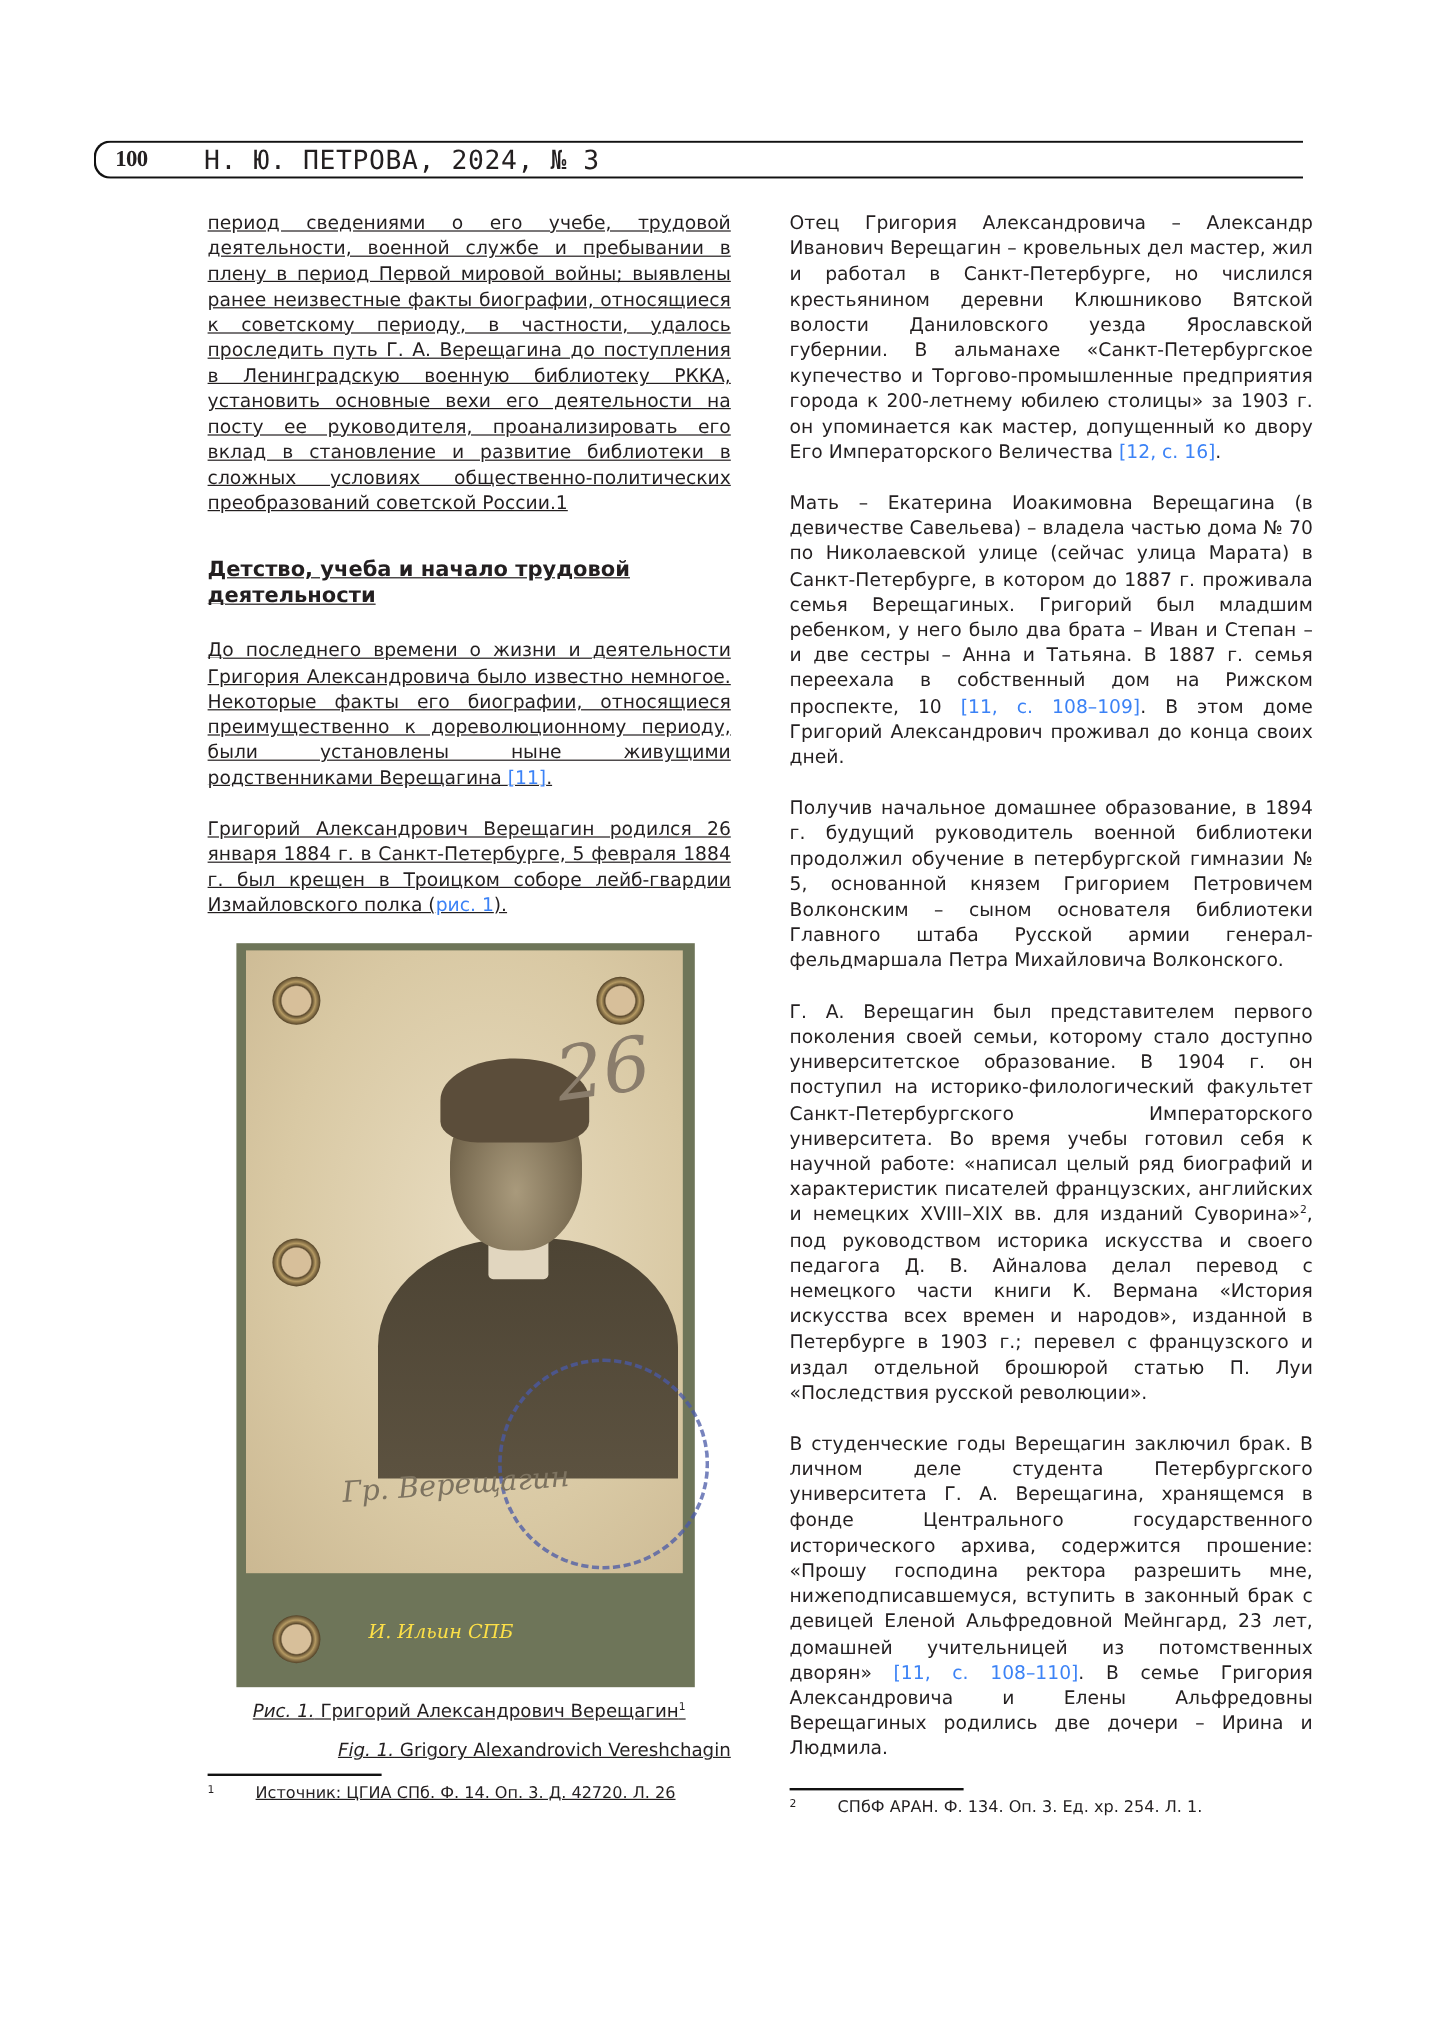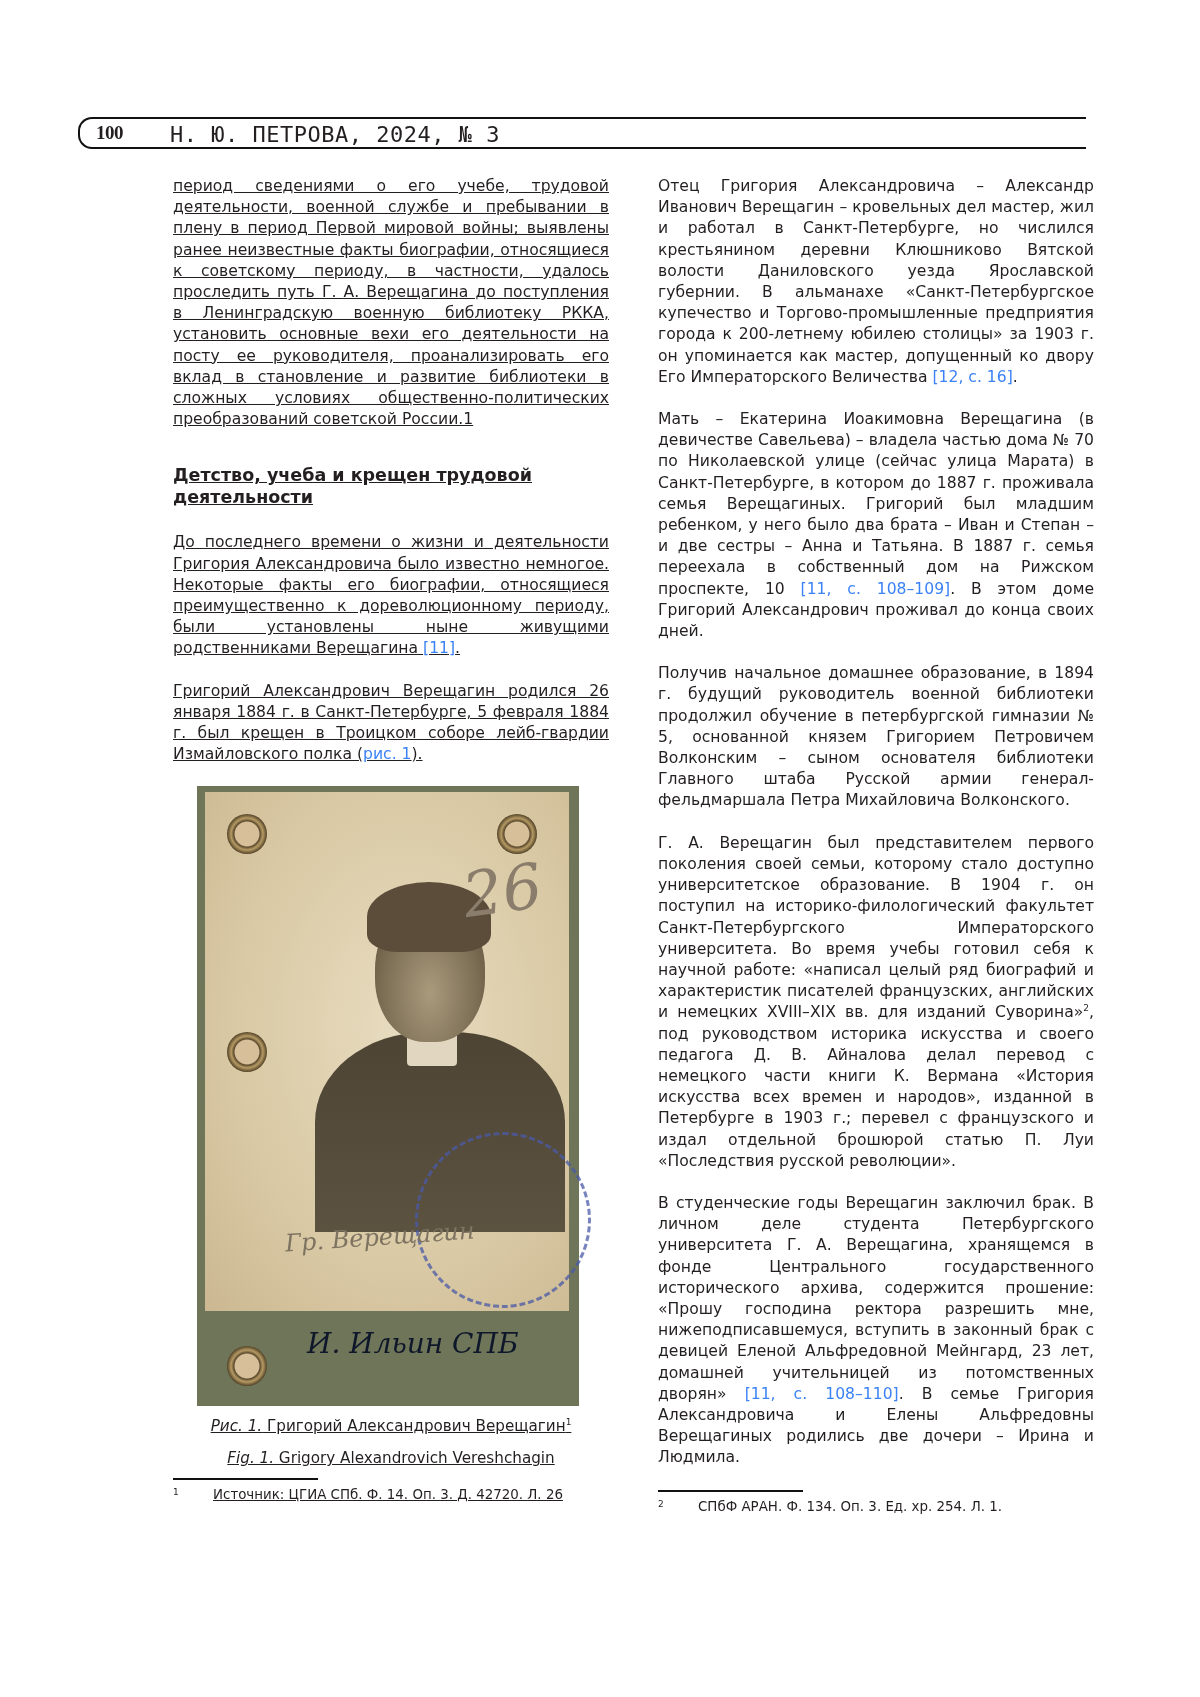--- a/index.html
+++ b/index.html
@@ -30,43 +30,43 @@
           background: #5b4d3a; }
   .body-shape { position: absolute; left: 0px; top: 150px; width: 250px; height: 200px; border-radius: 45% 45% 0 0;
           background: linear-gradient(#4d4434, #5c5240); }
   .collar { position: absolute; left: 92px; top: 150px; width: 50px; height: 34px; background: #e1d6bf; border-radius: 4px; }
   .handwritten-26 { position: absolute; left: 258px; top: 88px; font-family: "DejaVu Serif", serif; font-style: italic;
           font-size: 62px; color: #8a7d6c; transform: rotate(-8deg); }
   .signature { position: absolute; left: 80px; top: 435px; font-family: "DejaVu Serif", serif; font-style: italic;
           font-size: 24px; color: #7d7360; transform: rotate(-4deg); }
   .stamp { position: absolute; left: 210px; top: 340px; width: 170px; height: 170px; border-radius: 50%;
           border: 3px dashed #4a5aa8; opacity: 0.75; }
-  .studio { position: absolute; left: 110px; bottom: 52px; font-family: "DejaVu Serif", serif; font-style: italic;
-          color: #0f172a; font-size: 28px; }
+  .studio { position: absolute; left: 110px; bottom: 36px; font-family: "DejaVu Serif", serif; font-style: italic;
+          color: #fde047; font-size: 16px; }
   .caption { text-align: center; font-size: 15.2px; line-height: 20px; }
   .caption-ru { margin-top: 10px; }
-  .caption-en { margin-top: 12px; }
+  .caption-en { margin-top: 12px; text-align: right; }
   .caption i { font-style: italic; }
   .fn-rule { width: 145px; border-top: 2px solid #111; margin: 10px 0 6px 0; }
   .footnote { font-size: 13.4px; line-height: 18px; position: relative; padding-left: 40px; }
   .footnote .fn-mark { position: absolute; left: 0; top: -3px; font-size: 9px; }
   sup.fn { font-size: 9px; vertical-align: super; line-height: 0; }
 </style>
 </head>
 <body>
 
 <div class="header">
   <span class="page-num">100</span>
   <span class="running">Н. Ю. ПЕТРОВА, 2024, № 3</span>
 </div>
 
 <div class="col col-left">
   <p>период сведениями о его учебе, трудовой деятельности, военной службе и пребывании в плену в период Первой мировой войны; выявлены ранее неизвестные факты биографии, относящиеся к советскому периоду, в частности, удалось проследить путь Г. А. Верещагина до поступления в Ленинградскую военную библиотеку РККА, установить основные вехи его деятельности на посту ее руководителя, проанализировать его вклад в становление и развитие библиотеки в сложных условиях общественно-политических преобразований советской России.1</p>
 
-  <div class="section-heading">Детство, учеба и крещен трудовой деятельности</div>
+  <div class="section-heading">Детство, учеба и начало трудовой деятельности</div>
 
   <p><span>До последнего времени о жизни и деятельности Григория Александровича было известно немногое. Некоторые факты его биографии, относящиеся преимущественно к дореволюционному периоду, были установлены ныне живущими родственниками Верещагина </span><a class="ref">[11]</a><span>.</span></p>
 
   <p><span>Григорий Александрович Верещагин родился 26 января 1884 г. в Санкт-Петербурге, 5 февраля 1884 г. был крещен в Троицком соборе лейб-гвардии Измайловского полка (</span><a class="ref">рис. 1</a><span>).</span></p>
 
   <div class="photo" title="Portrait photograph of Grigory Alexandrovich Vereshchagin on a card mount">
     <div class="card">
       <div class="eyelet" style="left:22px; top:22px;"></div>
       <div class="eyelet" style="left:292px; top:22px;"></div>
       <div class="eyelet" style="left:22px; top:240px;"></div>

